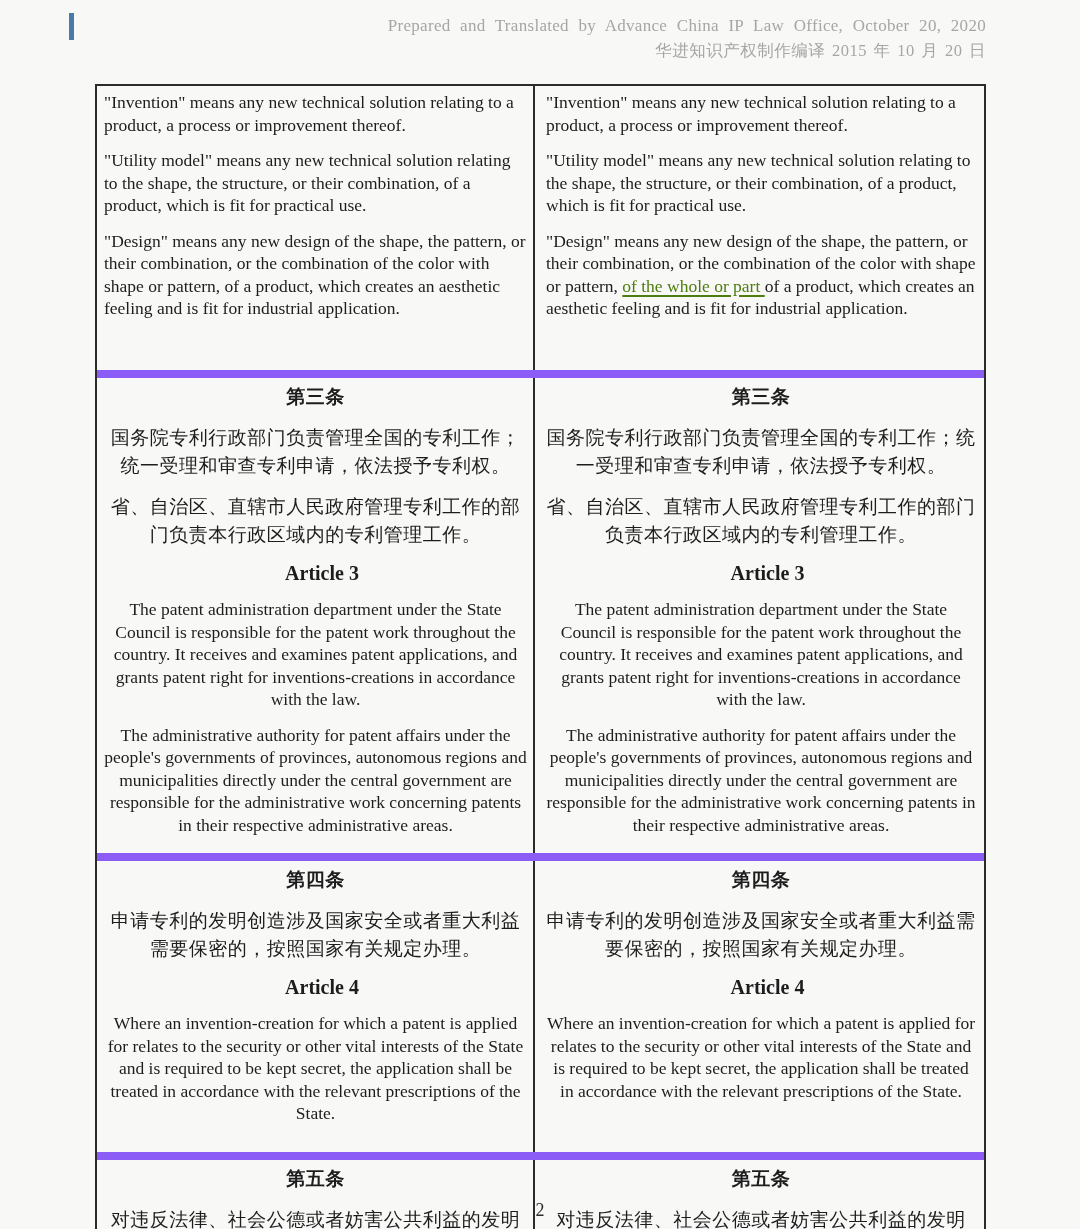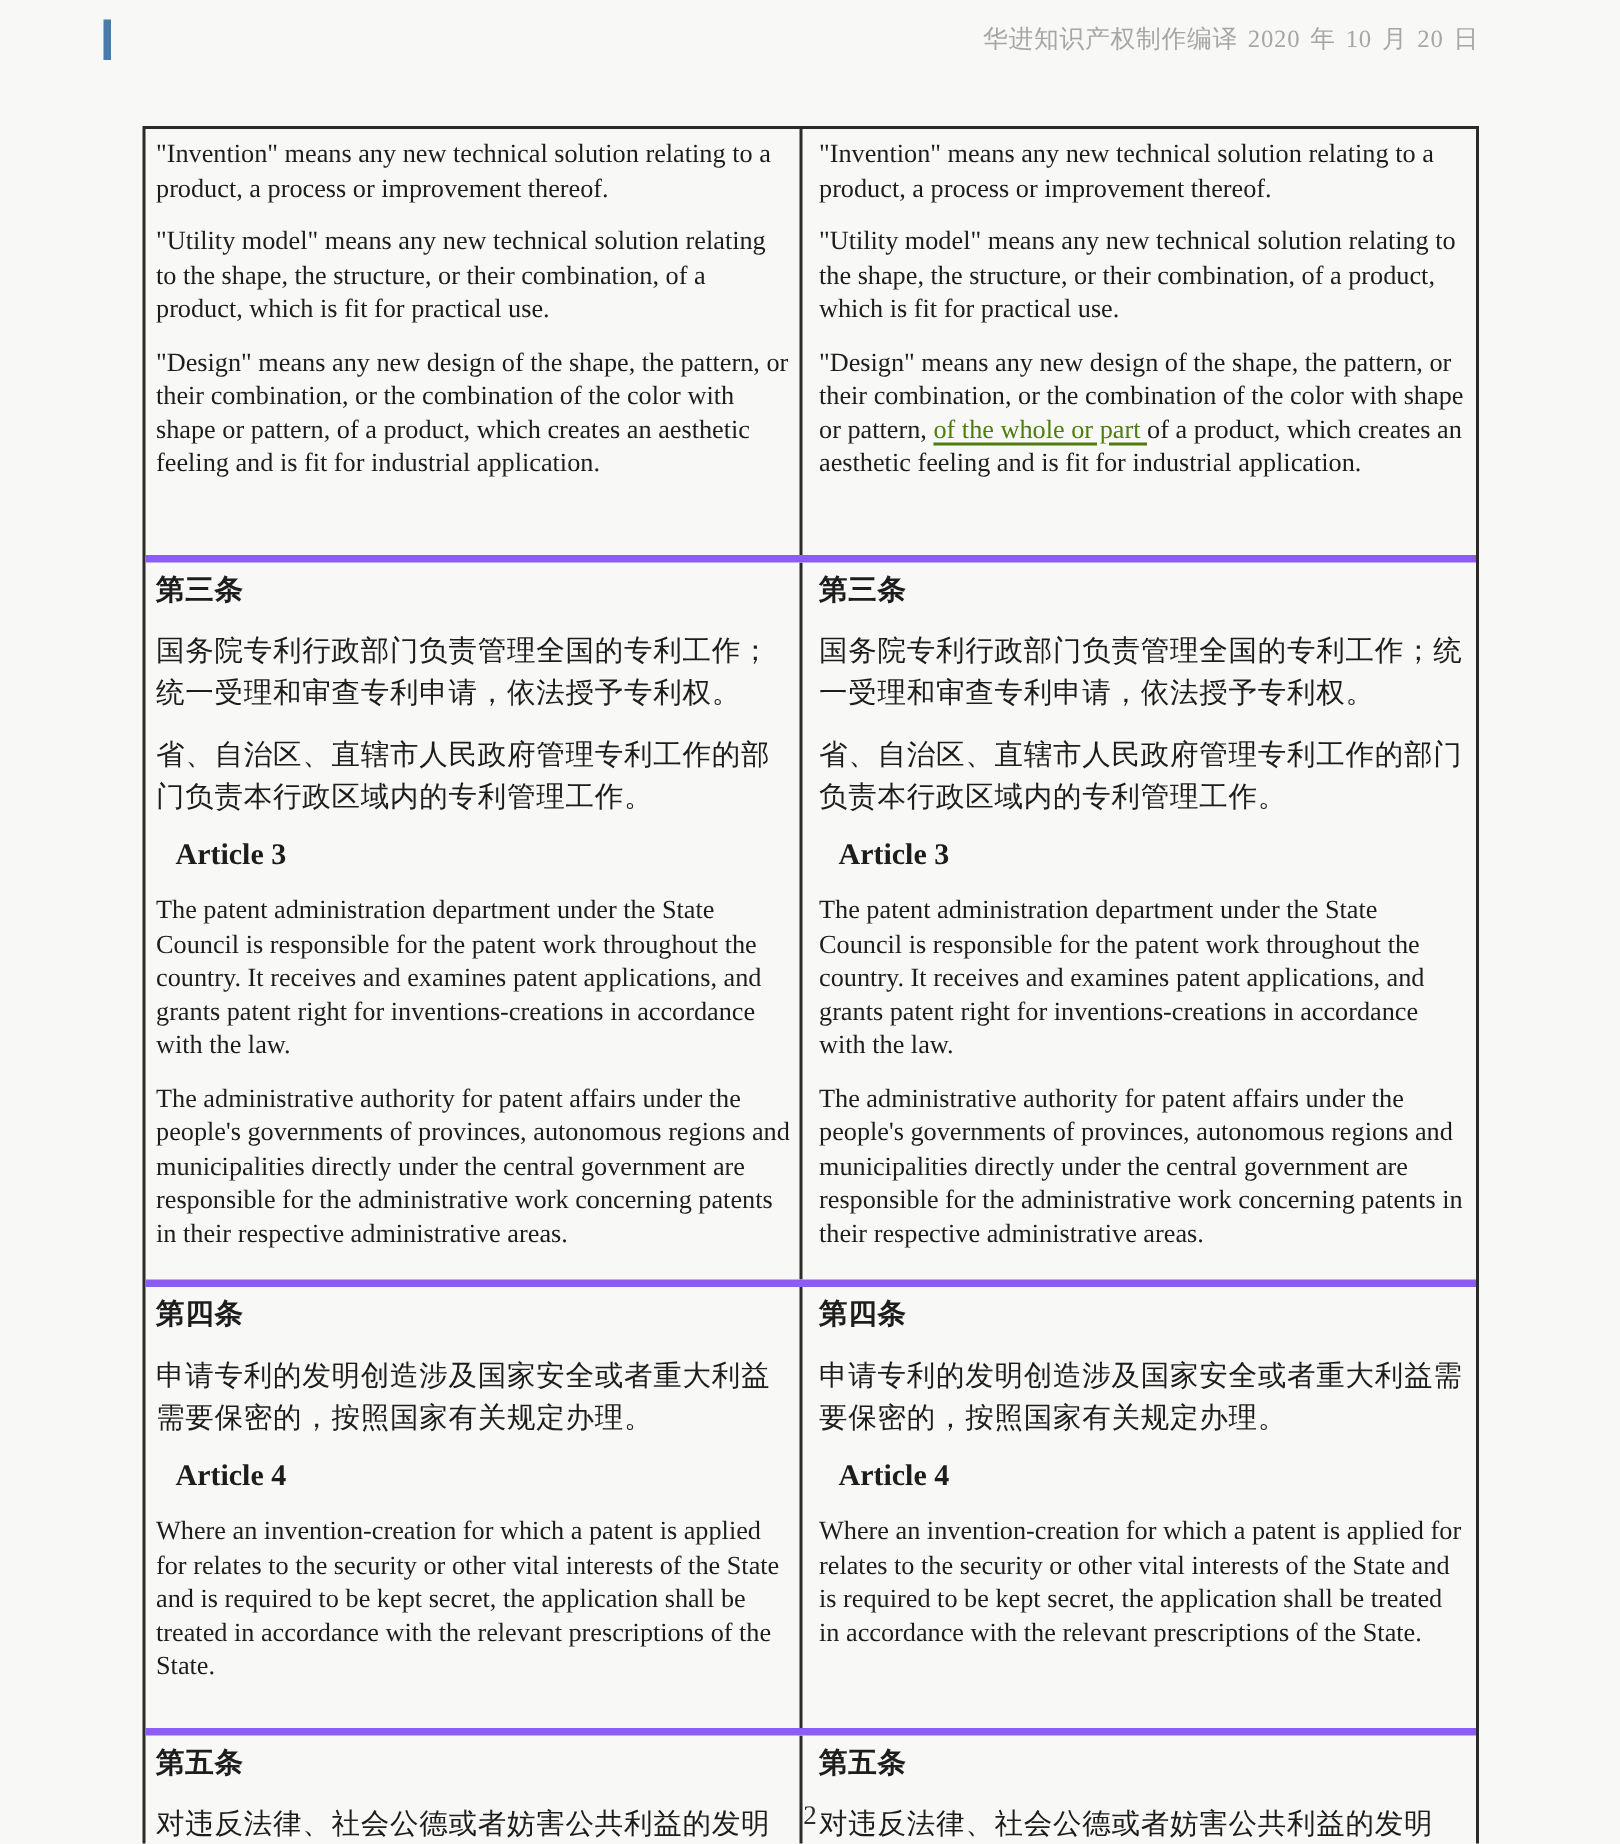--- a/index.html
+++ b/index.html
@@ -32,21 +32,21 @@
     position: absolute; left: 95px; top: 84px;
     width: 891px;
     border: 2px solid #2b2b2b;
     box-sizing: border-box;
   }
   .t-row {
     display: flex;
     box-sizing: border-box;
     overflow: hidden;
   }
-  .t-row + .t-row { border-top: 5px solid #8b5cf6; }
+  .t-row + .t-row { border-top: 8px solid #8b5cf6; text-align: center; }
   .t-cell {
     box-sizing: border-box;
     overflow: hidden;
     padding: 5px 6px 8px 7px;
   }
   .t-cell.left  { width: 436px; flex: none; }
   .t-cell.right { flex: 1; border-left: 2px solid #2b2b2b; padding-left: 11px; padding-right: 8px; }
   .para { margin: 13px 0 0 0; }
   .para:first-child { margin-top: 0; }
   .en { font-size: 17.5px; line-height: 22.5px; }
@@ -64,21 +64,22 @@
     width: 1080px; text-align: center;
     font-size: 18px; color: #2e2e2e;
   }
 </style>
 </head>
 <body>
 
 <div class="accent-bar"></div>
 
 <div class="page-header">
-  <div class="header-line-zh">华进知识产权制作编译 2020 年 10 月 20 日</div>
+  <div class="header-line-en">Prepared and Translated by Advance China IP Law Office, October 20, 2020</div>
+  <div class="header-line-zh">华进知识产权制作编译 2015 年 10 月 20 日</div>
 </div>
 
 <div class="comparison-table">
     <div class="t-row" style="height: 284px;">
       <div class="t-cell left">
         <p class="para en"><span>"Invention" means any new technical solution relating to a product, a process or improvement thereof.</span></p>
         <p class="para en"><span>"Utility model" means any new technical solution relating to the shape, the structure, or their combination, of a product, which is fit for practical use.</span></p>
         <p class="para en"><span>"Design" means any new design of the shape, the pattern, or their combination, or the combination of the color with shape or pattern, of a product, which creates an aesthetic feeling and is fit for industrial application.</span></p>
       </div>
       <div class="t-cell right">

